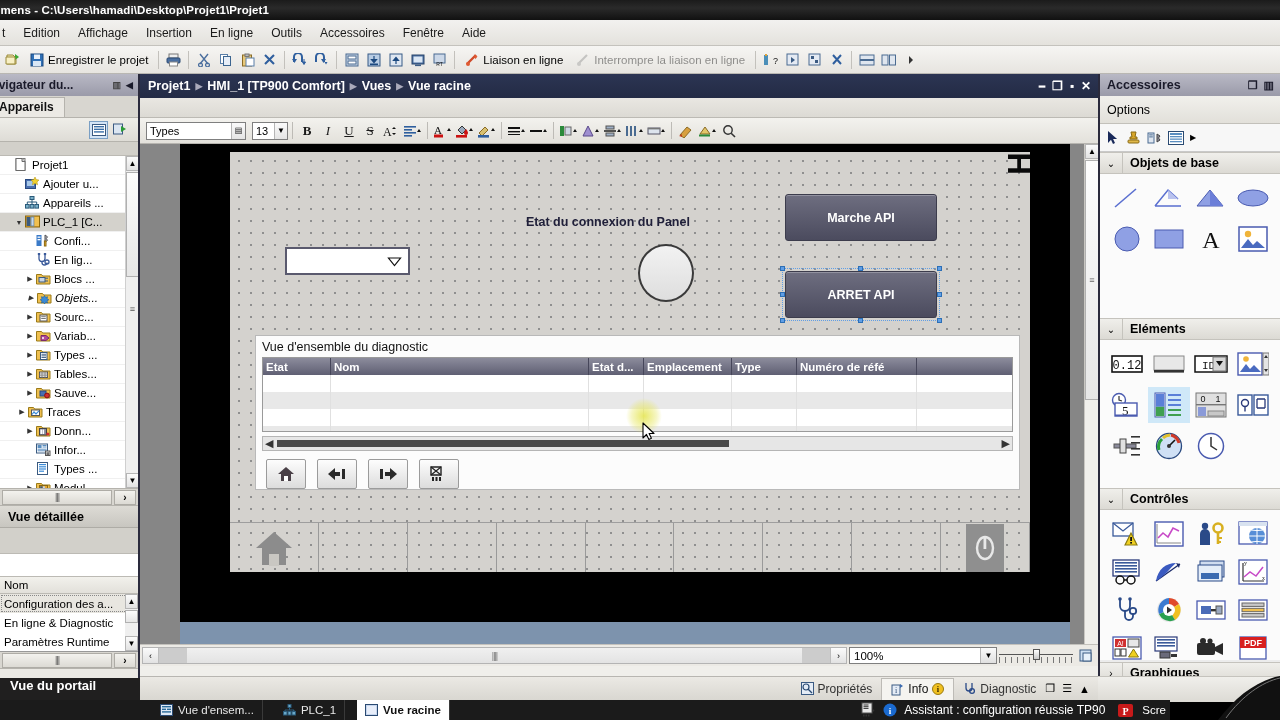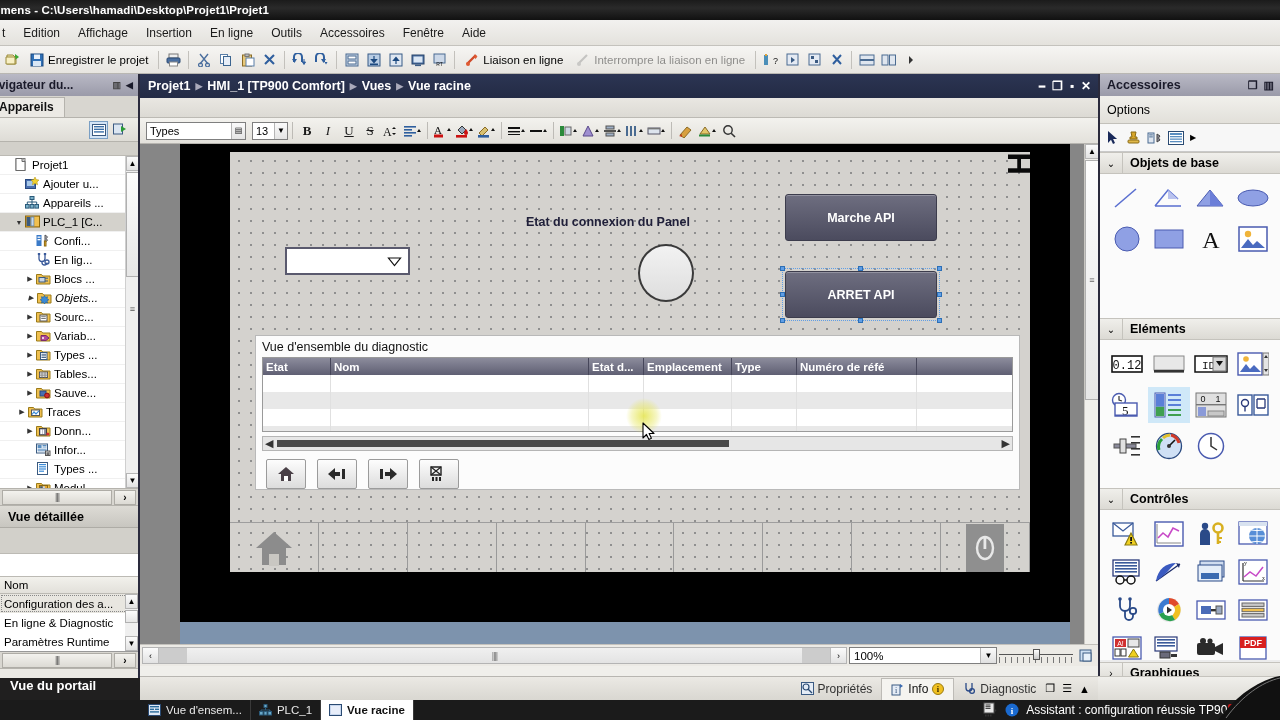--- a/index.html
+++ b/index.html
@@ -230,22 +230,22 @@
      background:#201f1f; color:#fff; font-size:13px; font-weight:bold; display:flex; padding-left:10px;}
   .propbar{ position:absolute; left:140px; top:676px; width:958px; height:24px;
      background:linear-gradient(#ebe9e4,#d9d7d1); border-top:1px solid #b8b6b1;
      display:flex; align-items:center; }
   .propitem{ height:22px; display:flex; align-items:center; gap:4px; padding:0 9px; font-size:12px; color:#333;}
   .propitem.active{ background:#f5f4f0; border:1px solid #bdbbb6; border-bottom:none; color:#111;}
   .propbar .endicons{ margin-left:auto; display:flex; gap:7px; padding-right:8px; align-items:center; font-size:11px;}
   .rp-bot{ position:absolute; left:1098px; top:676px; width:182px; height:26px;
      background:linear-gradient(#f0efeb,#dcdad4); border-top:1px solid #c5c3bd; display:flex;align-items:center;}
 
-  .taskbar{ position:absolute; left:0; top:700px; width:1280px; height:20px; background:#1b1b1b; display:flex;
-     align-items:center; }
+  .taskbar{ position:absolute; left:0; top:700px; width:1170px; height:20px; background:#1b1b1b; display:flex;
+     align-items:center;gap:12px; }
   .tbtab{ height:20px; display:flex; align-items:center; gap:5px; padding:0 8px; font-size:11.5px;
      color:#e8e8e8; border-right:1px solid #3a3a3a;}
   .tbtab.active{ background:#fff; color:#111; font-weight:bold;}
   .tray{ margin-left:auto; display:flex; align-items:center; gap:8px; padding-right:4px; color:#fff; font-size:11.5px;}
   .notifyline{ display:flex; align-items:center; gap:7px; color:#fff; font-size:12px; }
 
   .pcorner{ position:absolute; right:0; top:676px; width:62px; height:44px; overflow:hidden;}
 </style>
 </head>
 <body>

